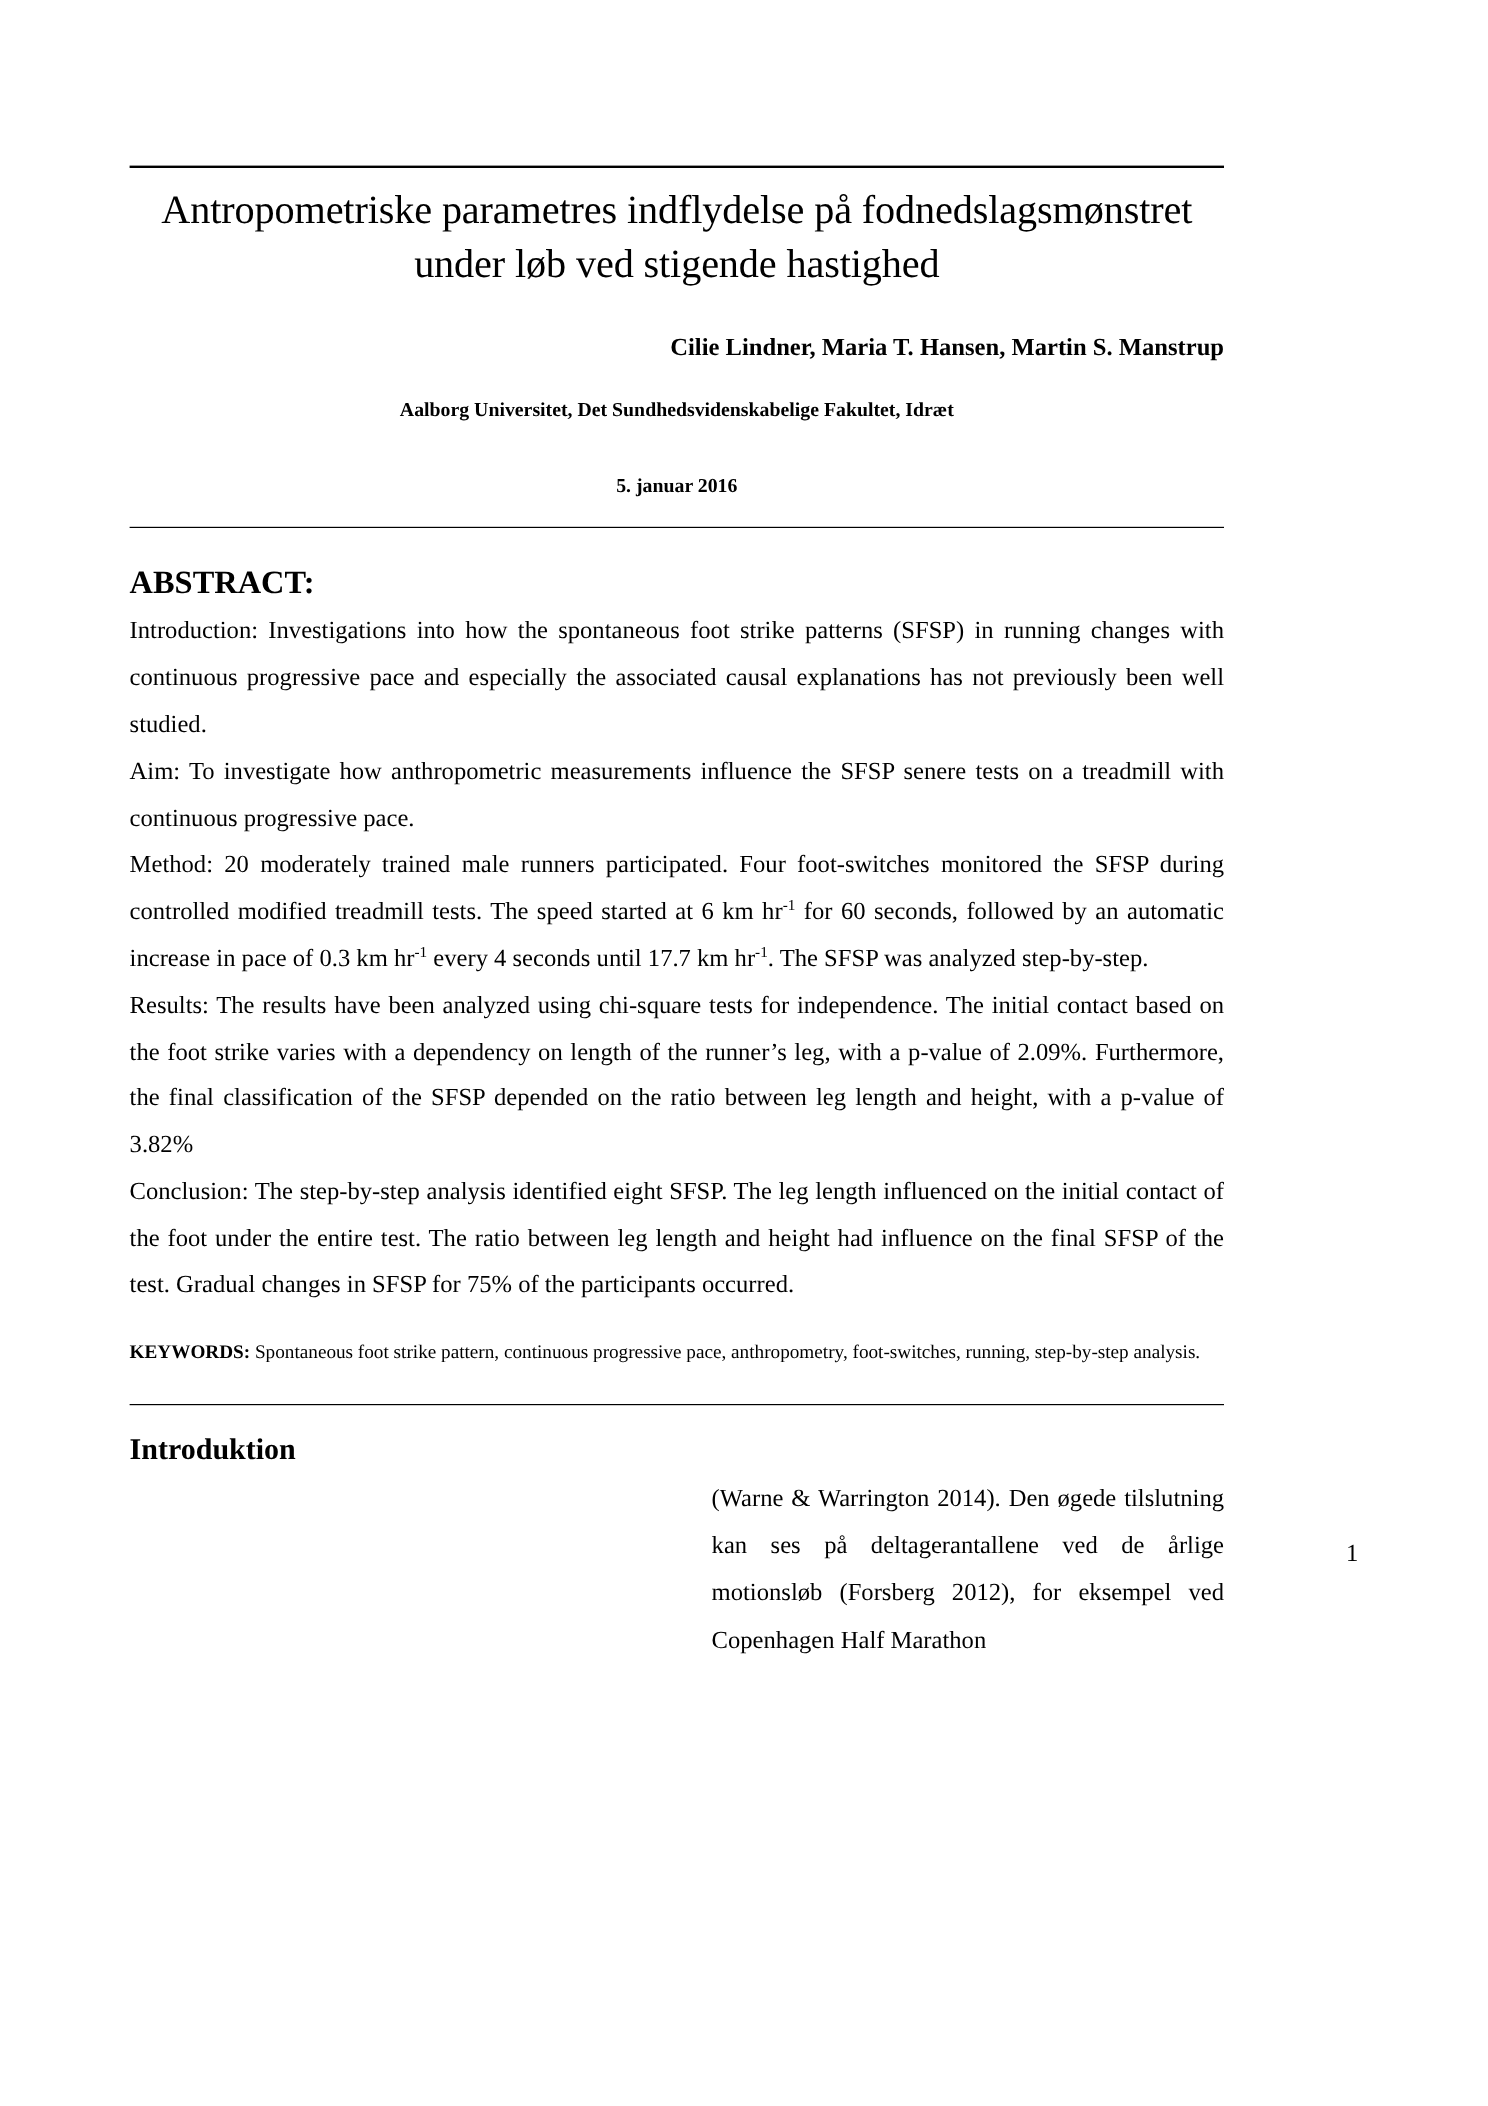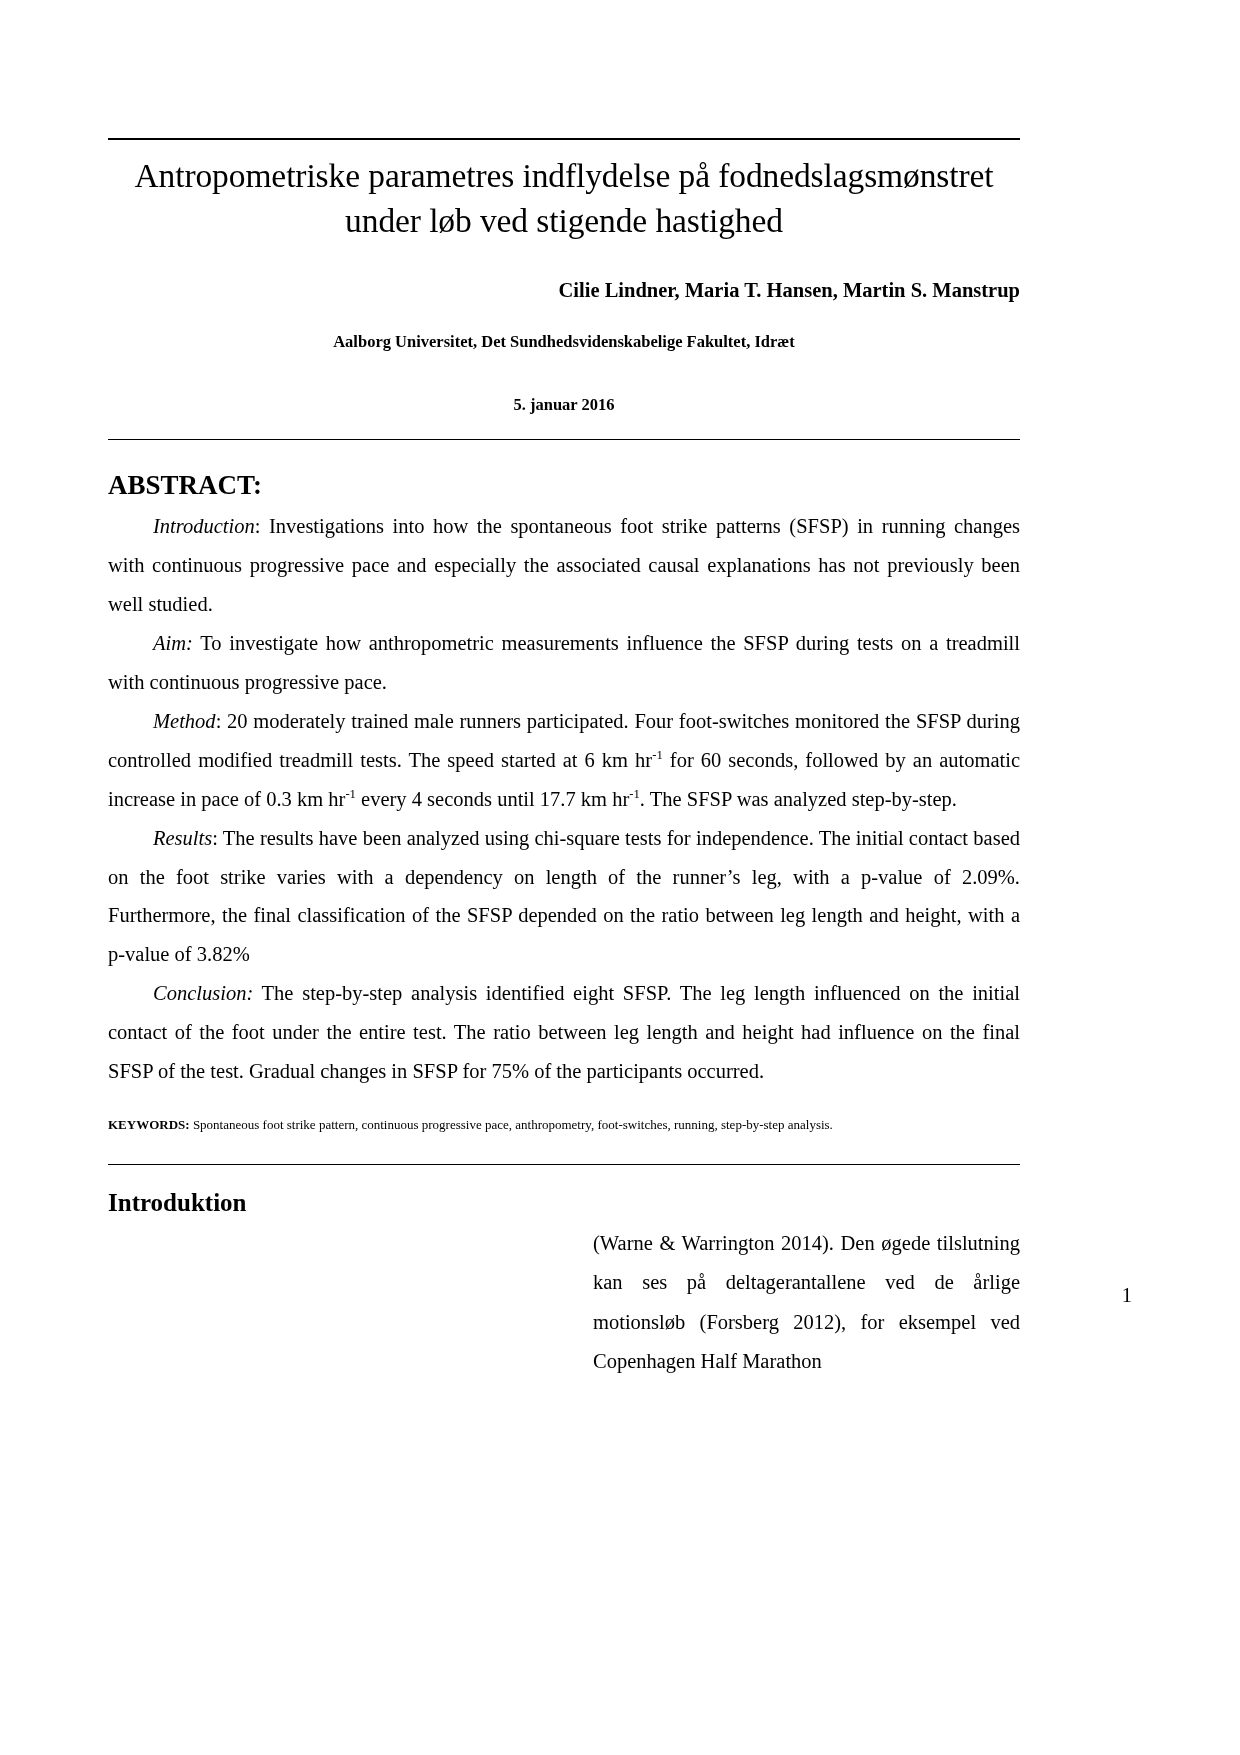--- a/index.html
+++ b/index.html
@@ -77,30 +77,28 @@
     margin-bottom: 6px;
   }
   .abs-p {
     font-size: 20.5px;
     line-height: 1.90;
     text-align: justify;
     margin: 0;
     text-indent: 0;
   }
   .abs-p .lead {
-    font-style: italic;
-    margin-left: 45px;
   }
   sup {
     font-size: 0.62em;
     vertical-align: super;
     line-height: 0;
   }
   .keywords {
-    font-size: 13px;
+    font-size: 16px;
     line-height: 1.90;
     text-align: justify;
     margin: 22px 0 0 0;
   }
   .keywords .kw-label {
     font-weight: bold;
   }
   .rule-section {
     margin-top: 26px;
     border-top: 1.5px solid #000;
@@ -164,21 +162,21 @@
     <div class="authors">Cilie Lindner, Maria T. Hansen, Martin S. Manstrup</div>
     <div class="affiliation">Aalborg Universitet, Det Sundhedsvidenskabelige Fakultet, Idræt</div>
     <div class="date">5. januar 2016</div>
 
     <div class="rule-under-head"></div>
 
     <h2 class="abstract-heading">ABSTRACT:</h2>
 
     <p class="abs-p"><span class="lead">Introduction</span><span>: Investigations into how the spontaneous foot strike patterns (SFSP) in running changes with continuous progressive pace and especially the associated causal explanations has not previously been well studied.</span></p>
 
-    <p class="abs-p"><span class="lead">Aim:</span><span> To investigate how anthropometric measurements influence the SFSP during tests on a treadmill with continuous progressive pace.</span></p>
+    <p class="abs-p"><span class="lead">Aim:</span><span> To investigate how anthropometric measurements influence the SFSP senere tests on a treadmill with continuous progressive pace.</span></p>
 
     <p class="abs-p"><span class="lead">Method</span><span>: 20 moderately trained male runners participated. Four foot-switches monitored the SFSP during controlled modified treadmill tests. The speed started at 6 km hr</span><sup>-1</sup><span> for 60 seconds, followed by an automatic increase in pace of 0.3 km hr</span><sup>-1</sup><span> every 4 seconds until 17.7 km hr</span><sup>-1</sup><span>. The SFSP was analyzed step-by-step.</span></p>
 
     <p class="abs-p"><span class="lead">Results</span><span>: The results have been analyzed using chi-square tests for independence. The initial contact based on the foot strike varies with a dependency on length of the runner’s leg, with a p-value of 2.09%. Furthermore, the final classification of the SFSP depended on the ratio between leg length and height, with a p-value of 3.82%</span></p>
 
     <p class="abs-p"><span class="lead">Conclusion:</span><span> The step-by-step analysis identified eight SFSP. The leg length influenced on the initial contact of the foot under the entire test. The ratio between leg length and height had influence on the final SFSP of the test. Gradual changes in SFSP for 75% of the participants occurred.</span></p>
 
     <p class="keywords"><span class="kw-label">KEYWORDS:</span><span> Spontaneous foot strike pattern, continuous progressive pace, anthropometry, foot-switches, running, step-by-step analysis.</span></p>
 
     <div class="rule-section"></div>

